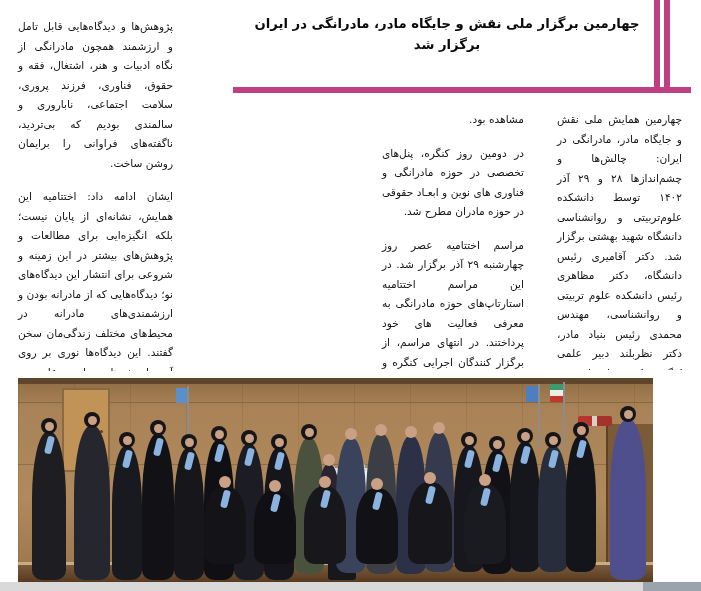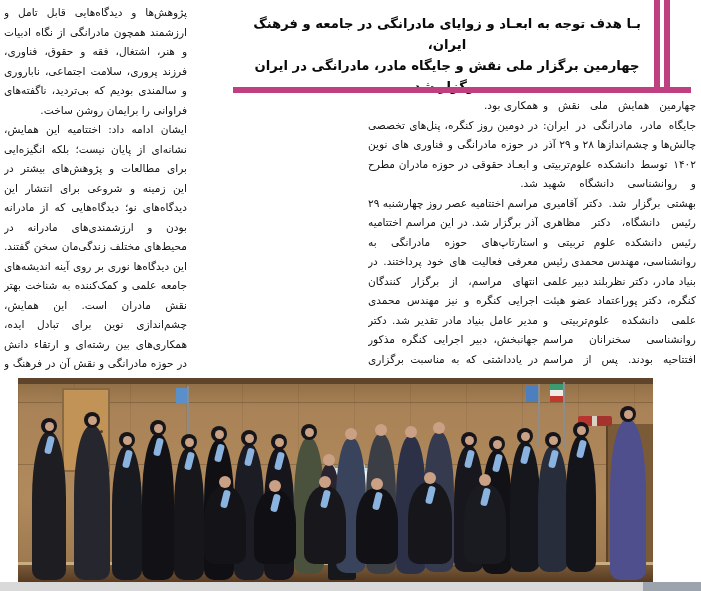--- a/index.html
+++ b/index.html
@@ -2,21 +2,21 @@
 <html lang="fa"><head>
 <meta charset="utf-8">
 <style>
   html,body{margin:0;padding:0;}
   body{background:#ffffff;font-family:"DejaVu Sans",sans-serif;}
   #page{position:relative;width:701px;height:591px;background:#ffffff;overflow:hidden;}
 
   
   .fa-col{position:absolute;direction:rtl;text-align:justify;color:#141414;
           font-size:10.6px;line-height:19.5px;}
-  .fa-col p{margin:0;padding:0;}
+  .fa-col p{margin:14px;padding:0;}
   #left-col{left:4px;top:3px;width:183px;height:368px;overflow:hidden;}
   #col-right{left:543px;top:96px;width:153px;height:274px;overflow:hidden;}
   #col-middle{left:368px;top:96px;width:170px;height:274px;overflow:hidden;}
 
   
   #headline{position:absolute;left:240px;top:13px;width:414px;direction:rtl;
             text-align:center;font-weight:bold;font-size:13.2px;line-height:21px;color:#0a0a0a;}
 
   
   .vbar{position:absolute;top:0;width:6px;height:93px;background:#bf4080;}
@@ -74,35 +74,34 @@
 <body>
 
 <div id="page">
 
   <div id="left-col" class="fa-col">
     <p>پژوهش‌ها و دیدگاه‌هایی قابل تامل و ارزشمند همچون مادرانگی از نگاه ادبیات و هنر، اشتغال، فقه و حقوق، فناوری، فرزند پروری، سلامت اجتماعی، ناباروری و سالمندی بودیم که بی‌تردید، ناگفته‌های فراوانی را برایمان روشن ساخت.</p>
     <p>ایشان ادامه داد: اختتامیه این همایش، نشانه‌ای از پایان نیست؛ بلکه انگیزه‌ایی برای مطالعات و پژوهش‌های بیشتر در این زمینه و شروعی برای انتشار این دیدگاه‌های نو؛ دیدگاه‌هایی که از مادرانه بودن و ارزشمندی‌های مادرانه در محیط‌های مختلف زندگی‌مان سخن گفتند. این دیدگاه‌ها نوری بر روی آینه اندیشه‌های جامعه علمی و کمک‌کننده به شناخت بهتر نقش مادران است. این همایش، چشم‌اندازی نوین برای تبادل ایده، همکاری‌های بین رشته‌ای و ارتقاء دانش در حوزه مادرانگی و نقش آن در فرهنگ و جامعه است.</p>
   </div>
 
   <div id="headline">
-    <div>بـا هدف توجه به ابعـاد و زوایای مادرانگی در جامعه و فرهنگ ایران،</div>
     <div>چهارمین برگزار ملی نقش و جایگاه مادر، مادرانگی در ایران</div>
     <div>برگزار شد</div>
   </div>
 
   <div id="vbar-1" class="vbar"></div>
   <div id="vbar-2" class="vbar"></div>
   <div id="hrule"></div>
 
   <div id="col-right" class="fa-col">
     <p>چهارمین همایش ملی نقش و جایگاه مادر، مادرانگی در ایران: چالش‌ها و چشم‌اندازها ۲۸ و ۲۹ آذر ۱۴۰۲ توسط دانشکده علوم‌تربیتی و روانشناسی دانشگاه شهید بهشتی برگزار شد. دکتر آقامیری رئیس دانشگاه، دکتر مظاهری رئیس دانشکده علوم تربیتی و روانشناسی، مهندس محمدی رئیس بنیاد مادر، دکتر نظربلند دبیر علمی کنگره، دکتر پوراعتماد عضو هیئت علمی دانشکده علوم‌تربیتی و روانشناسی سخنرانان مراسم افتتاحیه بودند. پس از مراسم افتتاحیه پنل‌های مختلف علمی با حضور متخصصان تشکیل شد. بخش ارائه پوسترهای کنگره نیز به صورت الکترونیکی توسط مشارکت کنندگان قابل استفاده و</p>
   </div>
 
   <div id="col-middle" class="fa-col">
-    <p>همکاری بود.</p>
+    <p>مشاهده بود.</p>
     <p>در دومین روز کنگره، پنل‌های تخصصی در حوزه مادرانگی و فناوری های نوین و ابعـاد حقوقی در حوزه مادران مطرح شد.</p>
     <p>مراسم اختتامیه عصر روز چهارشنبه ۲۹ آذر برگزار شد. در این مراسم اختتامیه استارتاپ‌های حوزه مادرانگی به معرفی فعالیت های خود پرداختند. در انتهای مراسم، از برگزار کنندگان اجرایی کنگره و نیز مهندس محمدی مدیر عامل بنیاد مادر تقدیر شد. دکتر جهانبخش، دبیر اجرایی کنگره مذکور در یادداشتی که به مناسبت برگزاری چهارمین همایش ملی نقش و جایگاه مادر منتشر کرد، اظهار داشت: در این همایش ما شاهد</p>
   </div>
 
   <div id="photo" title="Group photo of congress organizers and volunteers in dark clothing with light-blue scarves, standing and kneeling in a wood-panelled conference hall with flags, a podium and a flower box">
     <div class="planks"></div>
     <div class="seam" style="top:24px"></div>
     <div class="seam" style="top:86px"></div>
     <div class="ceiling"></div>
 

